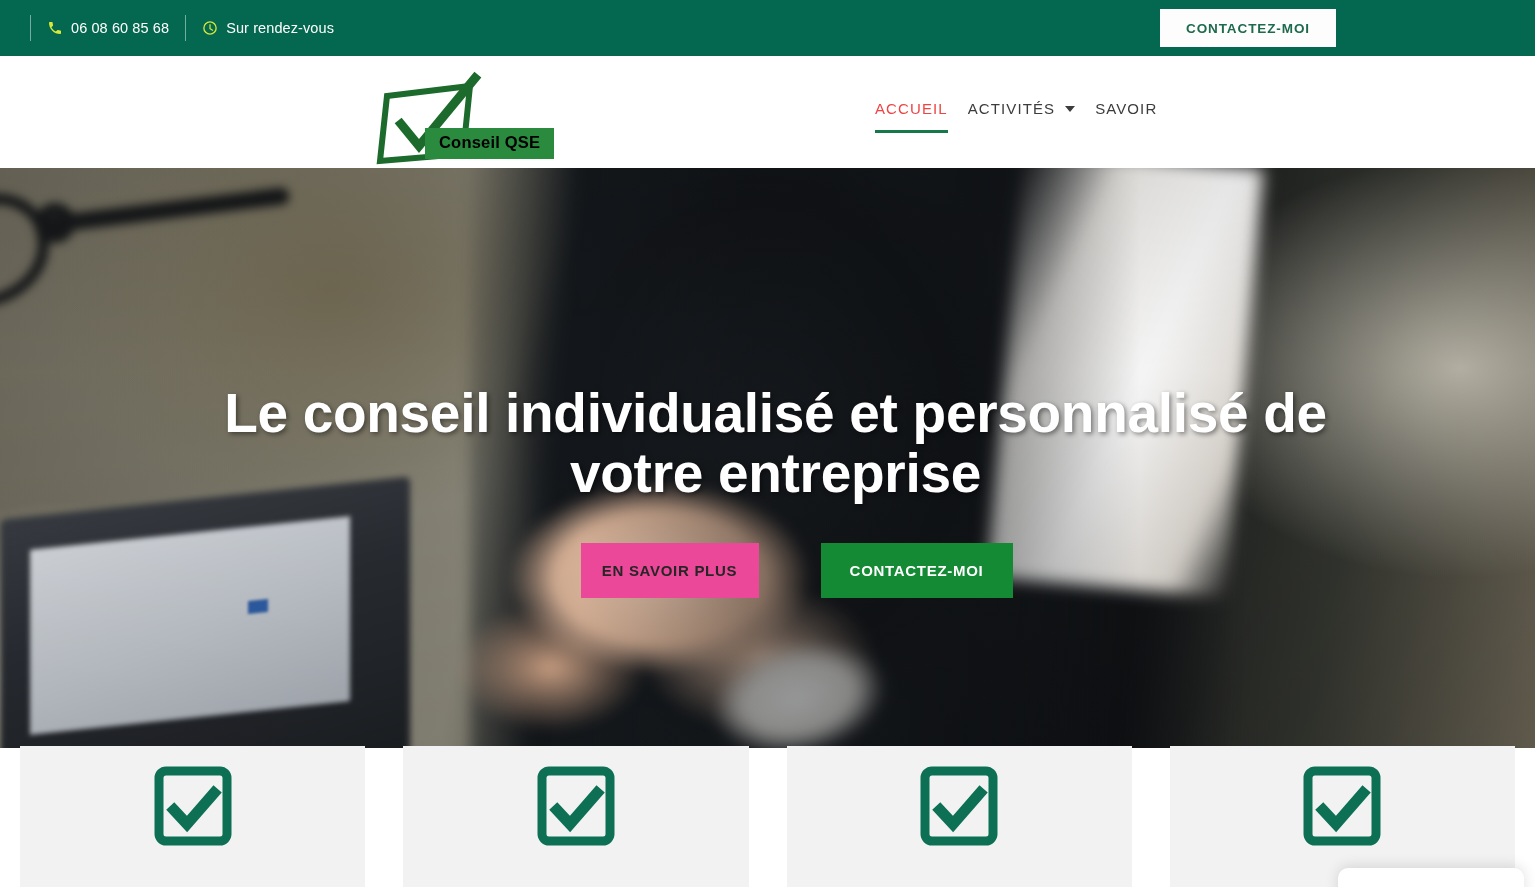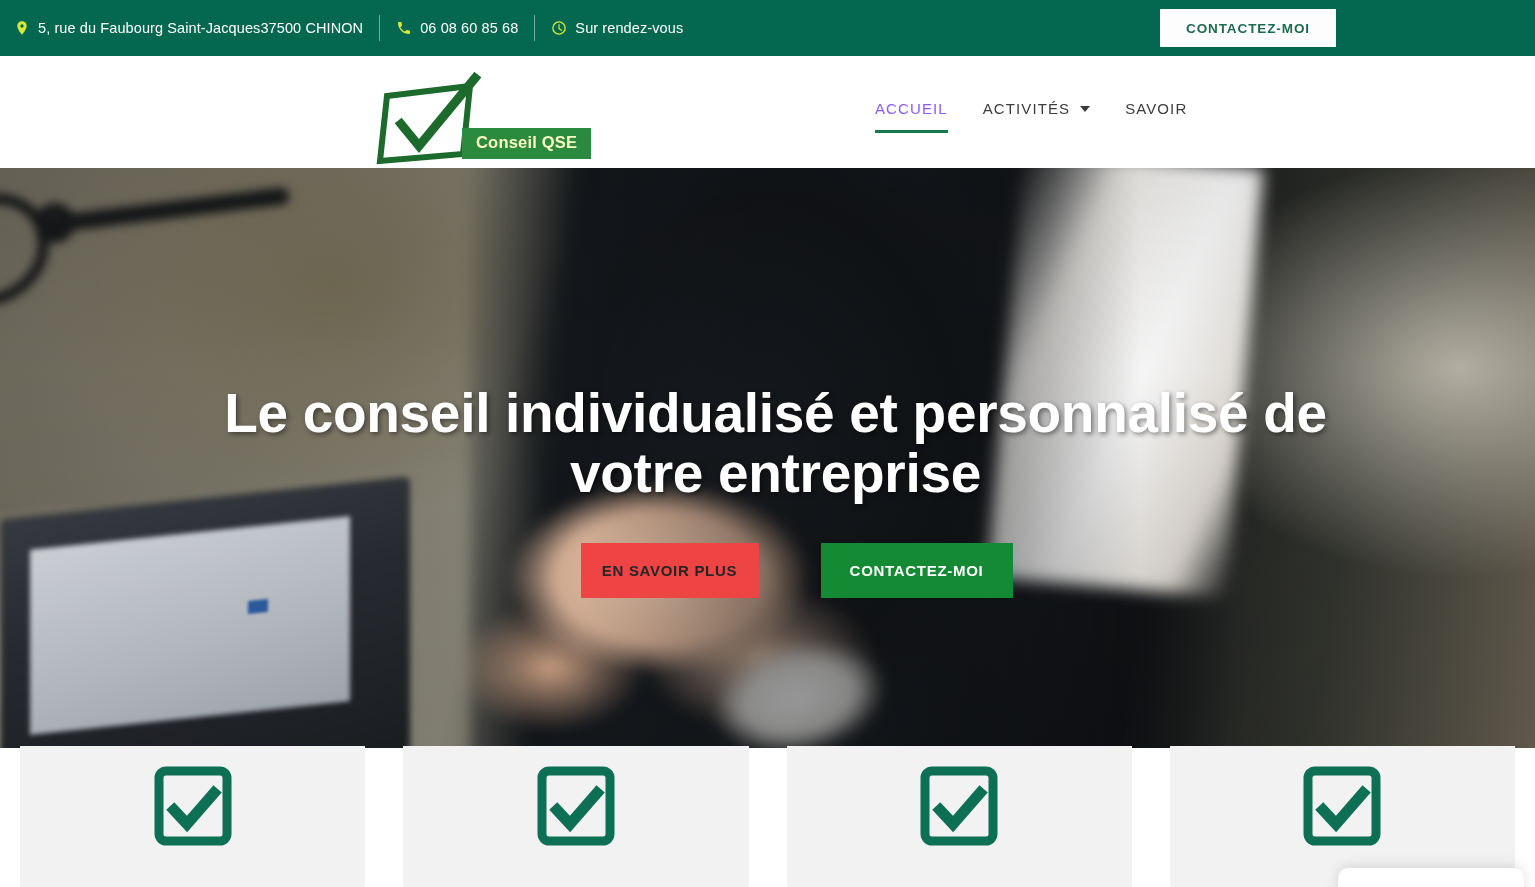--- a/index.html
+++ b/index.html
@@ -42,38 +42,37 @@
     background: #ffffff;
   }
   .logo {
     position: absolute; left: 375px; top: 10px;
     width: 175px; height: 95px;
   }
   .logo svg { display: block; }
   .logo-badge {
     position: absolute; left: 50px; top: 62px;
     background: #2a8a3e;
-    color: #fef9c3;
+    color: #000000;
     font-size: 16.5px; font-weight: 700;
     padding: 5px 14px 7px 14px;
     letter-spacing: .2px;
     white-space: nowrap;
-    margin-left: 37px;
   }
 
   .nav { position: absolute; left: 875px; top: 44px; display: flex; align-items: flex-start; }
   .nav-item {
     position: relative;
     font-size: 15px; font-weight: 400; letter-spacing: 1.1px;
     color: #3c3c3c; cursor: pointer;
     padding-bottom: 16px;
     display: flex; align-items: center;
   }
-  .nav-item + .nav-item { margin-left: 35px; }
-  .nav-item.active { color: #8b5cf6; }
+  .nav-item + .nav-item { margin-left: 20px; }
+  .nav-item.active { color: #ef4444; }
   .nav-item.active::after {
     content: ""; position: absolute; left: 0; right: 0; bottom: 0;
     height: 3px; background: #17794a;
   }
   .caret {
     width: 0; height: 0; margin-left: 10px;
     border-left: 5px solid transparent;
     border-right: 5px solid transparent;
     border-top: 6px solid #3c3c3c;
     display: inline-block;
@@ -177,21 +176,21 @@
     margin-top: 40px;
     display: flex; justify-content: center; gap: 62px;
   }
   .btn {
     border: none; cursor: pointer;
     font-family: "Liberation Sans", sans-serif;
     font-size: 15px; font-weight: 700; letter-spacing: .7px;
     display: flex; align-items: center; justify-content: center;
     height: 55px;
   }
-  .btn-yellow { width: 178px; background: #ef4444; color: #262626; margin-left: 42px; }
+  .btn-yellow { width: 178px; background: #ec4899; color: #262626; margin-left: 42px; }
   .btn-green  { width: 192px; background: #158a35; color: #ffffff; }
 
   
   .cards {
     position: absolute; top: 746px; left: 20px;
     width: 1495px; height: 141px;
     display: flex; gap: 38px;
   }
   .card {
     width: 359px; height: 141px;
@@ -210,28 +209,20 @@
     border-radius: 10px;
     box-shadow: 0 -2px 14px rgba(0,0,0,.12);
   }
 </style>
 </head>
 <body>
 
 <div class="topbar">
   <div class="topbar-left">
 
-    <div class="tb-item">
-      <span class="tb-ico">
-        <svg viewBox="0 0 24 24">
-            <path fill="#d8e83a" d="M12 2C8.1 2 5 5.1 5 9c0 5.2 7 13 7 13s7-7.8 7-13c0-3.9-3.1-7-7-7zm0 9.5A2.5 2.5 0 1 1 12 6.5a2.5 2.5 0 0 1 0 5z"></path>
-          </svg>
-      </span>
-      <span class="txt">5, rue du Faubourg Saint-Jacques37500 CHINON</span>
-    </div>
 
     <div class="tb-sep"></div>
 
     <div class="tb-item">
       <span class="tb-ico">
         <svg viewBox="0 0 24 24">
             <path fill="#d8e83a" d="M6.6 10.8c1.4 2.8 3.8 5.1 6.6 6.6l2.2-2.2c.3-.3.7-.4 1-.2 1.2.4 2.4.6 3.6.6.6 0 1 .4 1 1V20c0 .6-.4 1-1 1C10.6 21 3 13.4 3 4c0-.6.4-1 1-1h3.5c.6 0 1 .4 1 1 0 1.3.2 2.5.6 3.6.1.3 0 .7-.2 1l-2.3 2.2z"></path>
           </svg>
       </span>
       <span class="txt">06 08 60 85 68</span>

